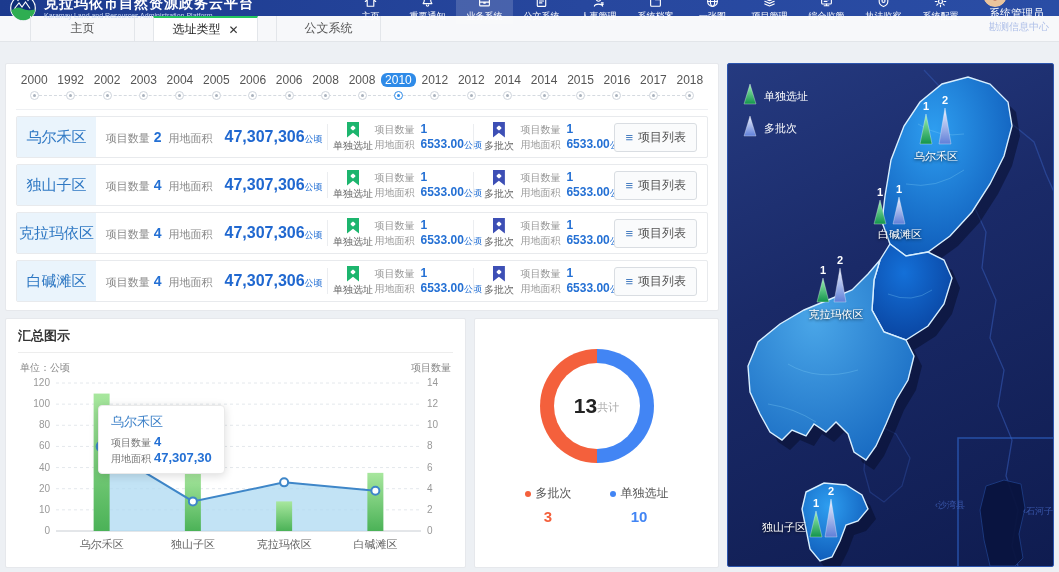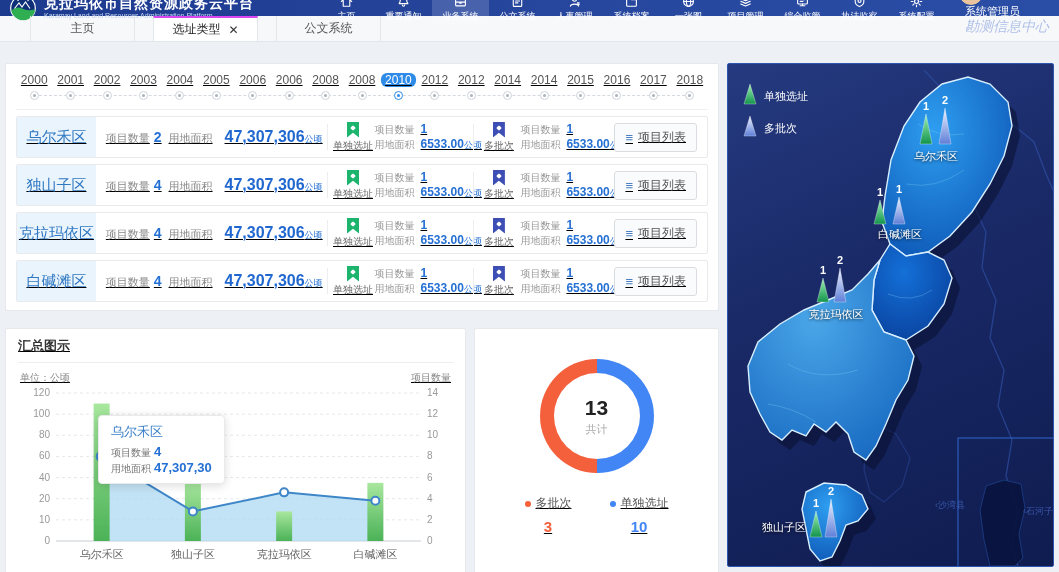--- a/index.html
+++ b/index.html
@@ -15,31 +15,31 @@
   .nav { margin-left:auto; display:flex; height:32px; }
   .nav-item { width:57px; height:32px; display:flex; flex-direction:column; align-items:center; justify-content:center; cursor:pointer; }
   .nav-item.active { background:rgba(255,255,255,.16); }
   .nav-ico { height:15px; display:flex; align-items:center; }
   .nav-ico svg { width:15px; height:15px; stroke:#fff; fill:none; stroke-width:1.2; stroke-linecap:round; stroke-linejoin:round; }
   .nav-label { font-size:9px; margin-top:1px; white-space:nowrap; }
   .user { display:flex; margin-left:14px;flex-direction:column; }
   .avatar { width:24px; height:24px; border-radius:50%; overflow:hidden; flex:0 0 24px; }
   .user-txt { margin-left:6px; line-height:1.2; }
   .user-name { font-size:11px; }
-  .user-dept { font-size:14px; color:#aebfe8;font-style:italic; }
+  .user-dept { font-size:10px; color:#aebfe8; }
 
   
   .tabbar { height:26px; background:#f7f8fa; border-bottom:1px solid #e2e5e9; display:flex; padding-left:30px; }
   .tab { min-width:105px; padding:0 14px; display:flex; align-items:center; justify-content:center; gap:8px; font-size:12px; color:#555; border-right:1px solid #e3e6ea; border-left:1px solid #e3e6ea; margin-right:18px; cursor:pointer; background:transparent; }
-  .tab.active { background:#fff; border-top:2px solid #d946ef; color:#222; }
+  .tab.active { background:#fff; border-top:2px solid #22c55e; color:#222; }
   .tab-close { font-size:12px; color:#333; font-weight:bold; cursor:pointer; }
 
   
   .content { position:absolute; top:58px; left:0; right:0; bottom:0; padding:5px; display:flex; gap:8px; }
-  .left-col { width:714px; display:flex; flex-direction:column; gap:17px;text-decoration:underline; }
+  .left-col { width:714px; display:flex; flex-direction:column; gap:7px; }
   .panel { background:#fff; border:1px solid #e6e8ec; border-radius:2px; }
   .top-panel { height:250px; padding:8px 10px; }
   .bottom-row { flex:1; display:flex; gap:8px; }
   .summary-panel { width:461px; padding:8px 12px; position:relative; }
   .donut-panel { flex:1; padding:8px 12px; }
   .panel-title { font-size:13px; font-weight:bold; color:#333; padding-bottom:7px; border-bottom:1px solid #ededed; }
 
   
   .years { display:flex; position:relative; height:34px; }
   .years-track { position:absolute; left:18px; right:18px; top:23px; border-top:1px dashed #d5dae0; }
@@ -77,21 +77,21 @@
   .axis-row { display:flex; justify-content:space-between; font-size:10px; color:#888; margin:8px 2px 0; }
   .chart-wrap { position:relative; }
   .tooltip { position:absolute; left:80px; top:30px; background:#fff; border:1px solid #eaeaea; border-radius:4px; box-shadow:0 2px 10px rgba(0,0,0,.14); padding:7px 12px; z-index:5; white-space:nowrap; }
   .tooltip .tt-title { font-size:13px; color:#3a7fc7; margin-bottom:3px; }
   .tooltip .tt-row { font-size:10px; color:#777; line-height:15px; }
   .tooltip .tt-row b { color:#2470d4; font-size:13px; margin-left:3px; }
 
   
   .donut-area { display:flex; flex-direction:column; align-items:center; }
   .donut { width:114px; height:114px; border-radius:50%; margin-top:22px; position:relative; }
-  .donut-hole { position:absolute; inset:14px; background:#fff; border-radius:50%; display:flex; flex-direction:column; align-items:center; justify-content:center; }
+  .donut-hole { position:absolute; inset:14px; background:#fff; border-radius:50%; display:flex; align-items:center; justify-content:center; }
   .donut-num { font-size:21px; font-weight:bold; color:#222; }
   .donut-cap { font-size:11px; color:#aaa; margin-top:2px; }
   .dn-legend { display:flex; gap:38px; margin-top:22px; }
   .dn-item { text-align:center; font-size:12px; color:#555; }
   .dn-key { display:flex; align-items:center; gap:5px; }
   .dn-dot { width:6px; height:6px; border-radius:50%; display:inline-block; }
   .dn-val { font-size:15px; font-weight:bold; margin-top:6px; }
 
   
   .map-panel { flex:1; position:relative; border:1px solid #2c55ae; border-radius:2px; overflow:hidden;
@@ -250,21 +250,21 @@
   <div class="left-col">
 
     <div class="panel top-panel">
       <div class="years" id="years">
         <div class="years-track"></div>
       <div class="year-item">
             <div class="year-label"><span>2000</span></div>
                  <div class="year-dot"></div>
           </div>
           <div class="year-item">
-            <div class="year-label"><span>2001</span></div>
+            <div class="year-label"><span>1992</span></div>
                  <div class="year-dot"></div>
           </div>
           <div class="year-item">
             <div class="year-label"><span>2002</span></div>
                  <div class="year-dot"></div>
           </div>
           <div class="year-item">
             <div class="year-label"><span>2003</span></div>
                  <div class="year-dot"></div>
           </div>

